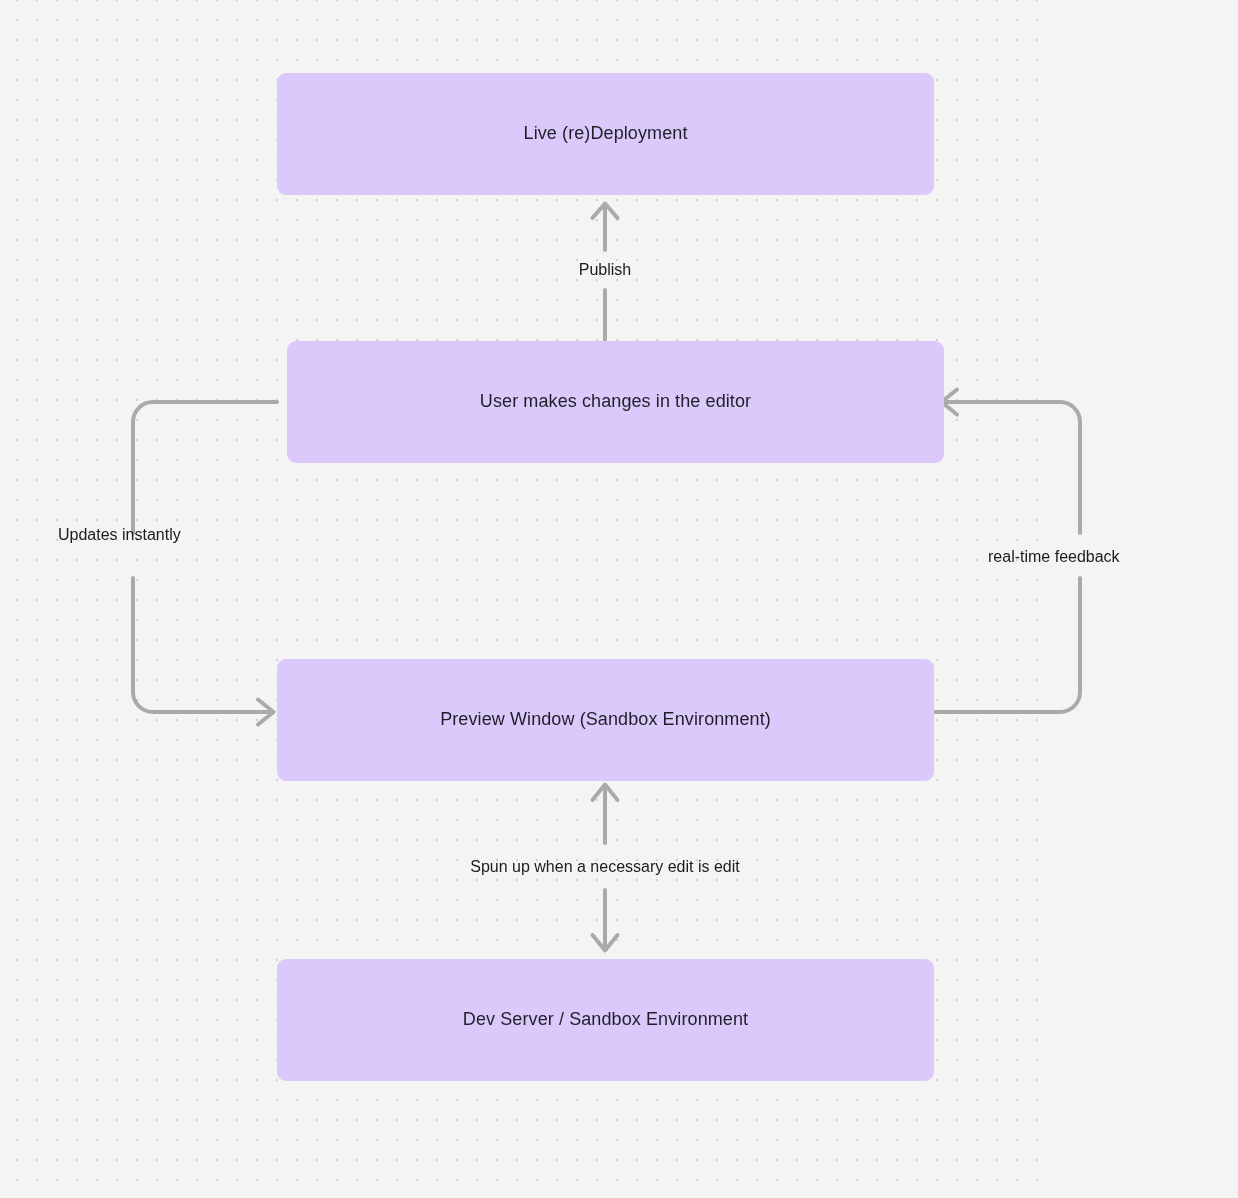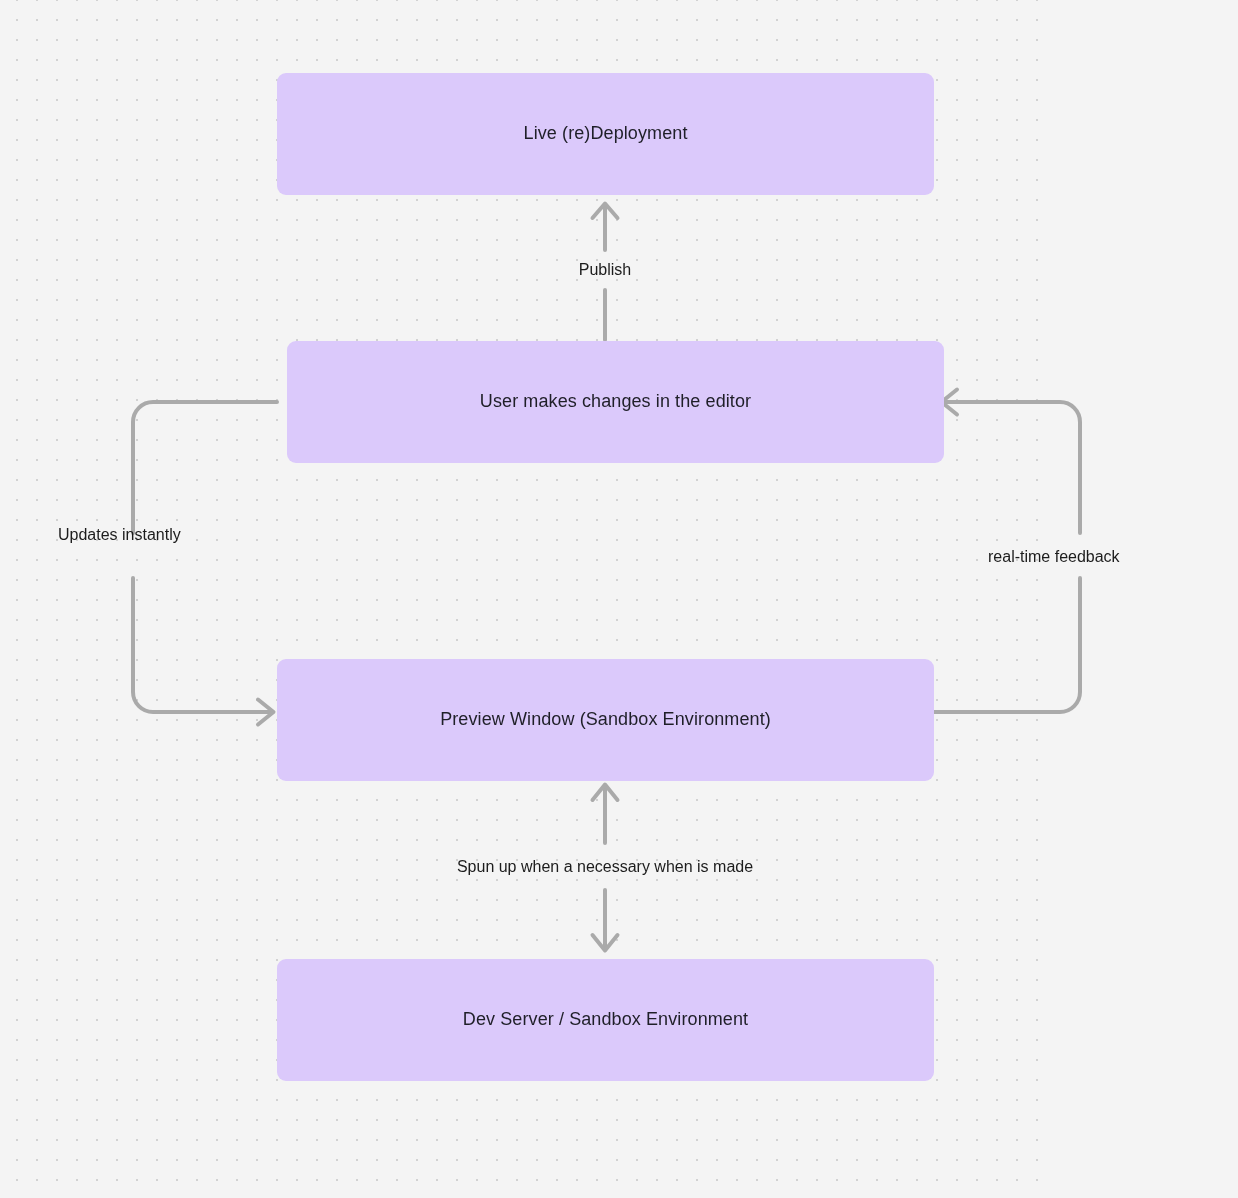--- a/index.html
+++ b/index.html
@@ -113,15 +113,15 @@
   <div class="node" style="left:277px; top:959px; width:657px; height:122px;text-align:center;">
     <span>Dev Server / Sandbox Environment</span>
   </div>
 
   <div class="edge-label center" style="left:605px; top:270px;">Publish</div>
 
   <div class="edge-label" style="left:50px; top:527px;margin-left:8px;">Updates instantly</div>
 
   <div class="edge-label" style="left:988px; top:549px;">real-time feedback</div>
 
-  <div class="edge-label center" style="left:605px; top:867px;">Spun up when a necessary when is made</div>
+  <div class="edge-label center" style="left:605px; top:867px;">Spun up when a necessary edit is edit</div>
 
 </div>
 
 </body></html>

